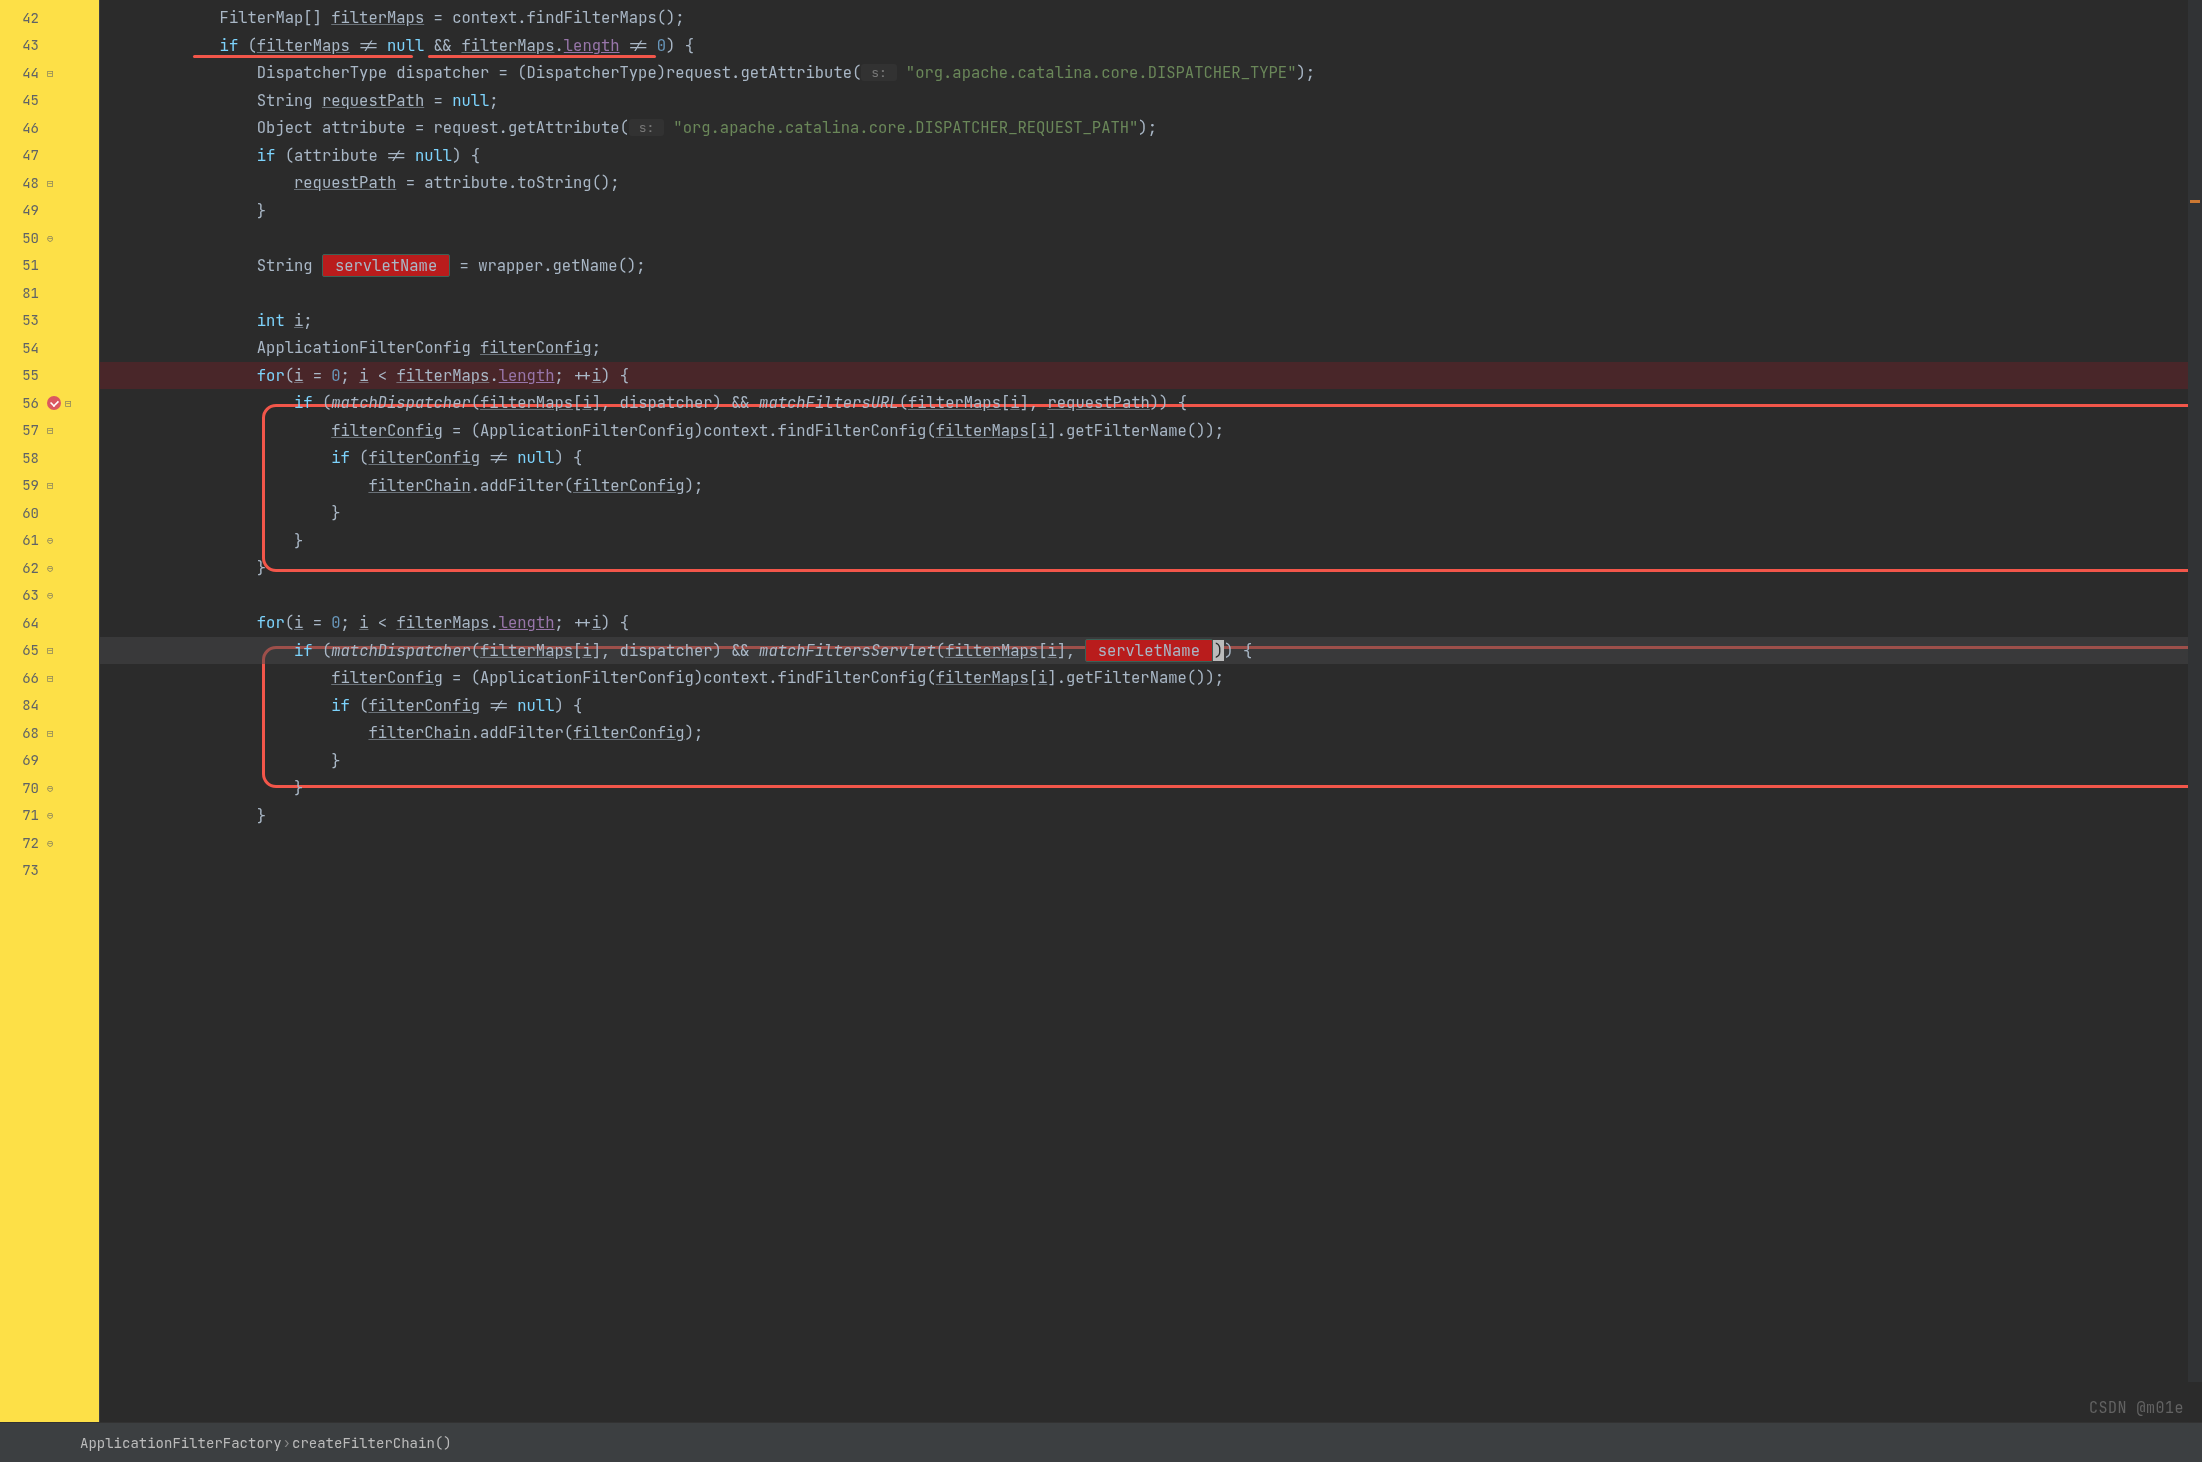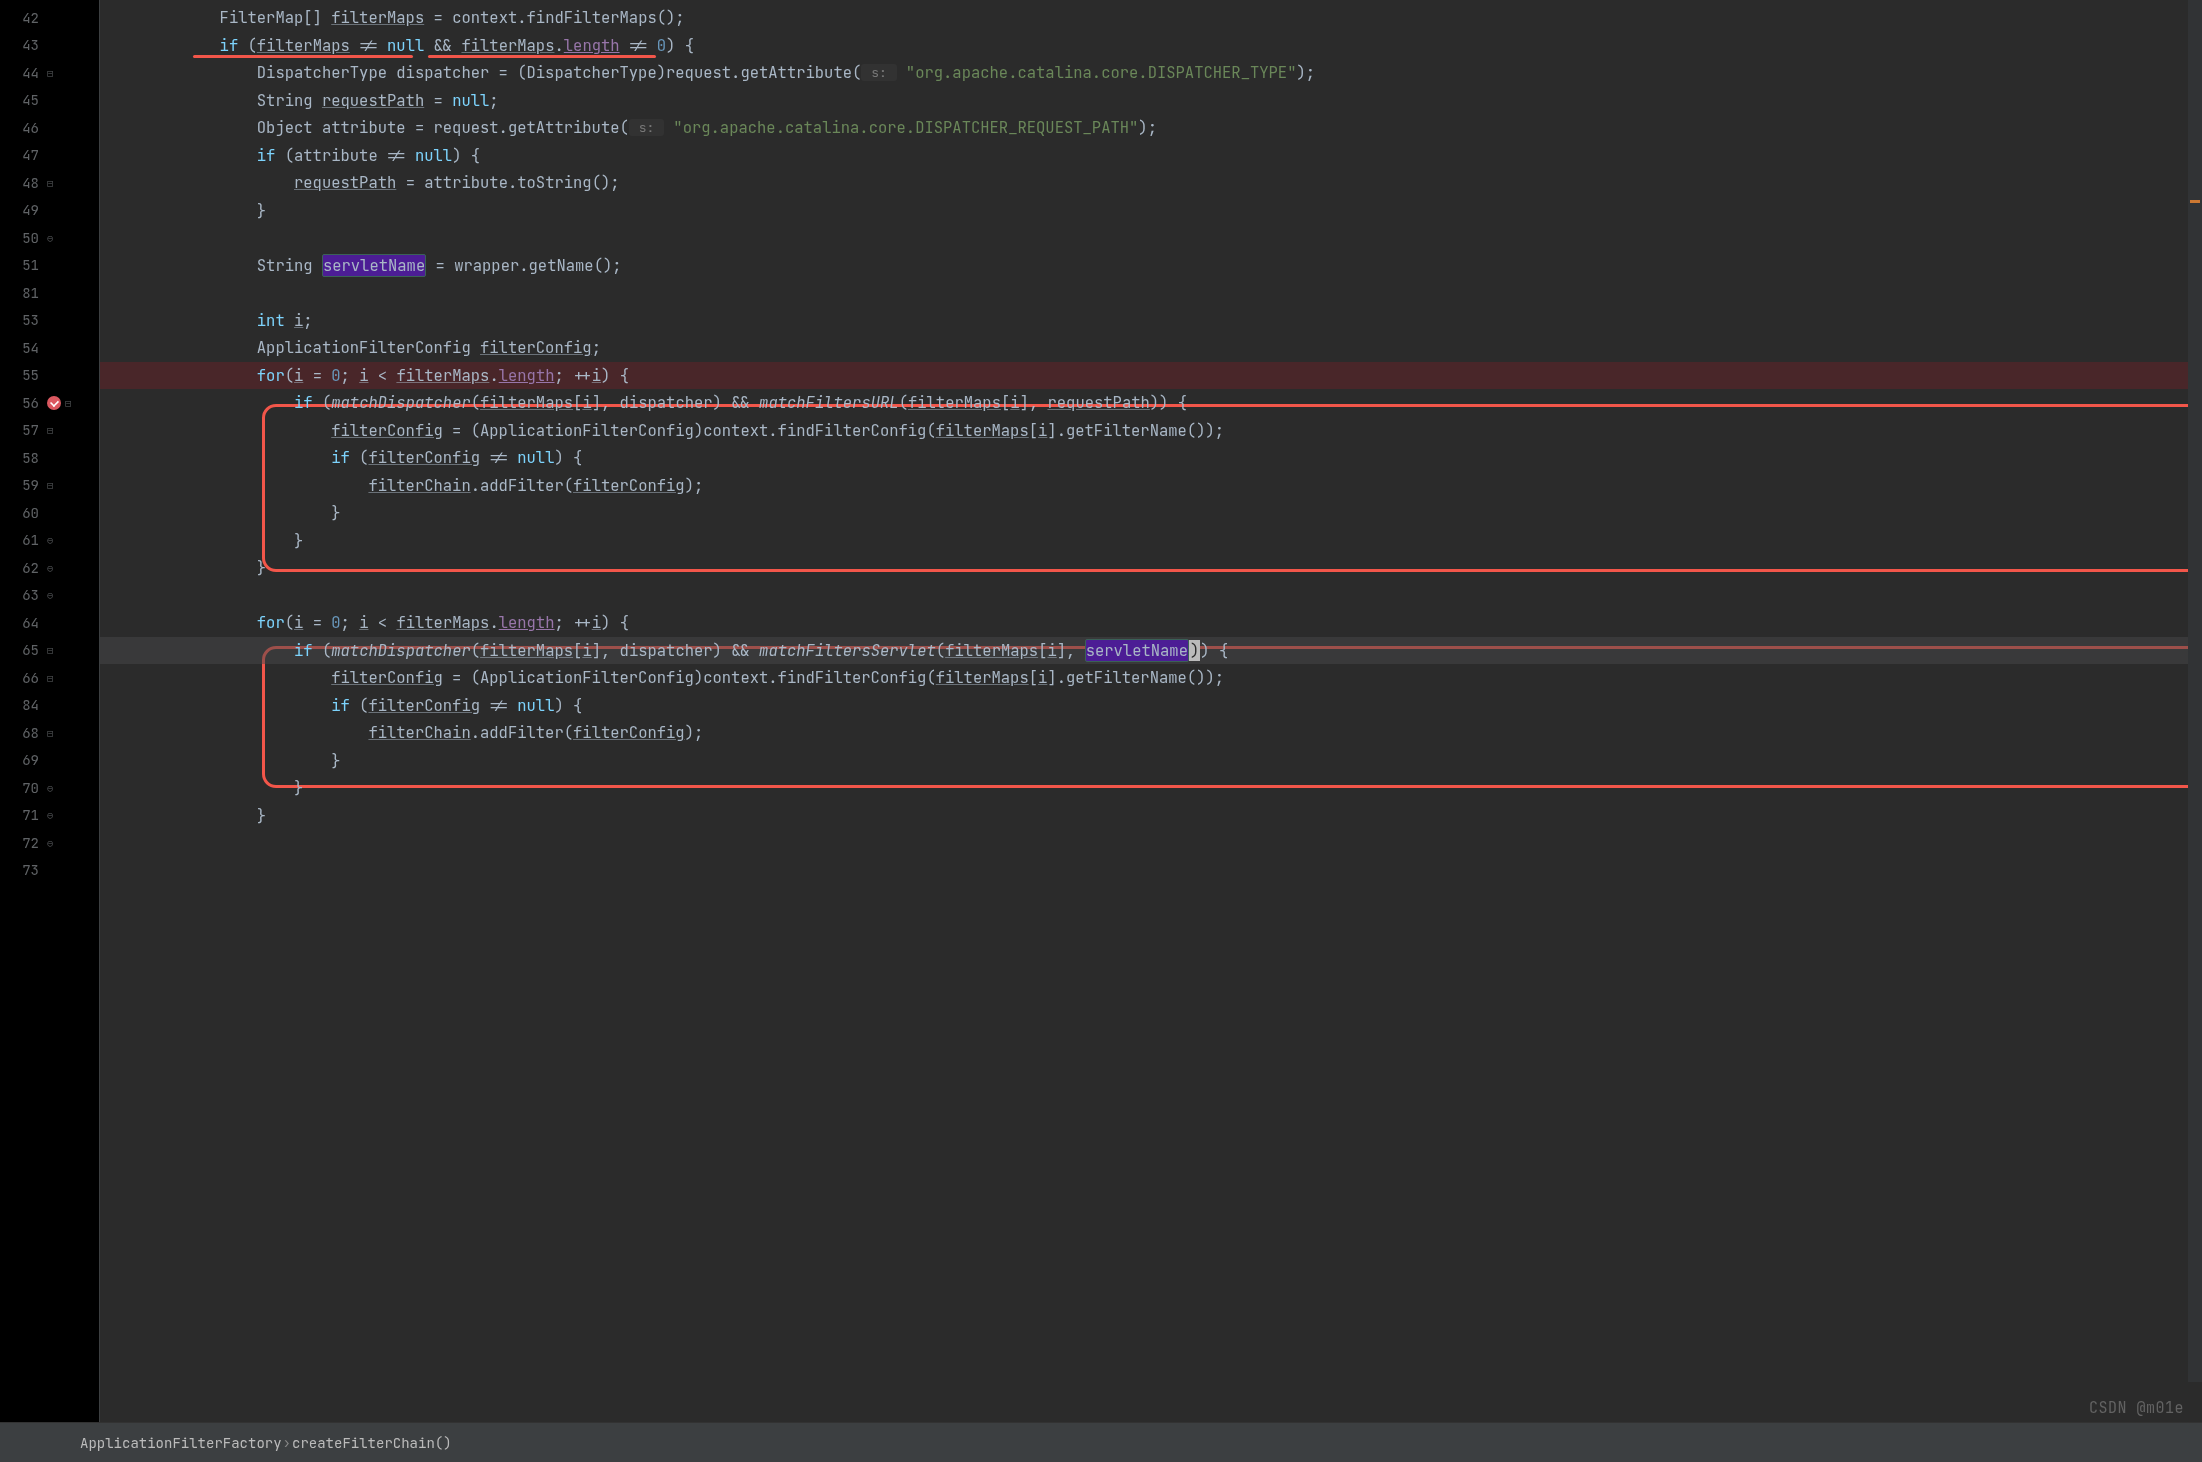--- a/index.html
+++ b/index.html
@@ -12,21 +12,21 @@
     width: 2202px;
     height: 1462px;
   }
   .editor-area {
     display: flex;
     height: 1422px;
     position: relative;
   }
   .gutter {
     width: 100px;
-    background: #000000;
+    background: #fde047;
     display: flex;
     flex-direction: column;
     padding-top: 4px;
     border-right: 1px solid #3c3f41;
     flex-shrink: 0;
   }
   .gutter-row {
     height: 27.5px;
     display: flex;
     align-items: center;
@@ -88,21 +88,21 @@
   .line-hl-cursor {
     background: rgba(72, 72, 74, 0.5);
   }
   .kw { color: #7dd3fc; }
   .num { color: #6897bb; }
   .str { color: #6a8759; }
   .id { color: #a9b7c6; }
   .fld { color: #9876aa; text-decoration: underline; }
   .it { font-style: italic; }
   .ul { text-decoration: underline; text-decoration-color: rgba(169,183,198,0.5); }
-  .boxed { background: #4c1d95; border: 1px solid #3b6157; padding: 0 0; border-radius: 2px; }
+  .boxed { background: #b91c1c; border: 1px solid #3b6157; padding: 0 12px; border-radius: 2px; }
   .hint { color: #787878; background: rgba(120,120,120,0.1); padding: 0 2px; border-radius: 3px; font-size: 13px; }
   .cursor-caret { background: #bbbbbb; color: #2b2b2b; padding: 0 1px; }
   .red-underline {
     position: absolute;
     height: 2.5px;
     background: #f2564a;
     border-radius: 2px;
   }
   .red-box {
     position: absolute;

